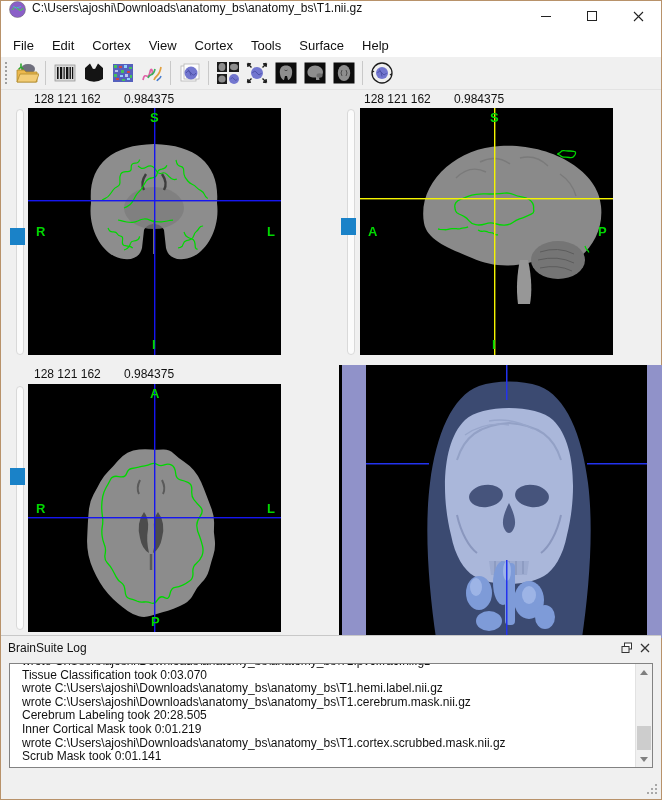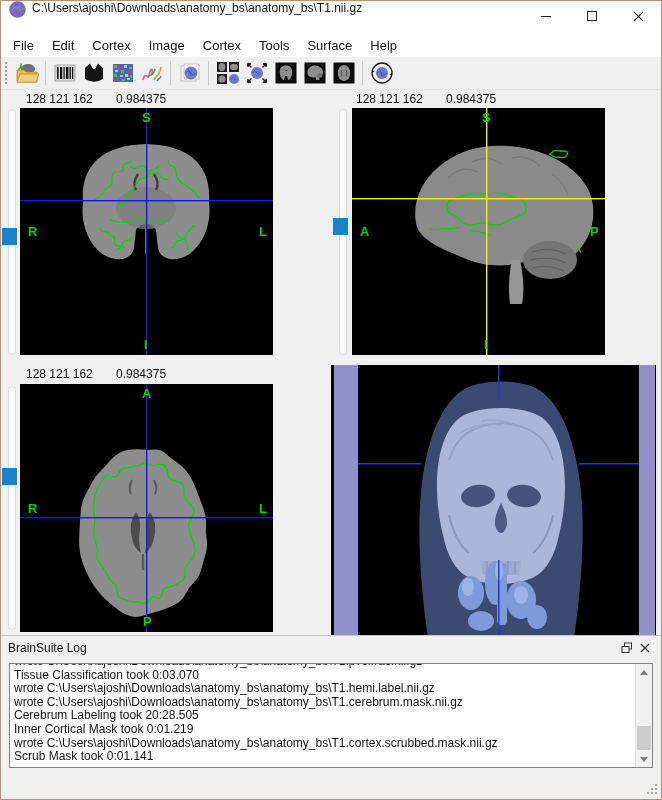--- a/index.html
+++ b/index.html
@@ -23,35 +23,35 @@
   
   .toolbar { height:33px; background:#f0f0f0; border-bottom:1px solid #e3e3e3; display:flex; align-items:center; padding-left:2px; }
   .tb-handle { width:5px; height:24px; margin:0 3px 0 1px;
                background-image:radial-gradient(#9f9f9f 1px, transparent 1.2px);
                background-size:4px 4px; }
   .tb-sep { width:1px; height:24px; background:#c9c9c9; margin:0 4px; }
   .tb-btn { width:29px; height:29px; display:flex; align-items:center; justify-content:center; }
   .tb-btn svg { width:24px; height:24px; }
 
   
-  .viewport { position:relative; height:548px; background:#f0f0f0; }
+  .viewport { position:relative; height:548px; background:#f0f0f0;margin-left:8px; }
   .coords { position:absolute; font-size:12px; color:#111; white-space:nowrap; }
   .vpanel { position:absolute; background:#000; overflow:hidden; }
   .vpanel svg { position:absolute; left:0; top:0; }
   .olabel { position:absolute; color:#00d800; font-weight:bold; font-size:13px; }
   .vtrack { position:absolute; width:8px; background:#fbfbfb; border:1px solid #d9d9d9; border-radius:4px; }
   .vhandle { position:absolute; width:15px; height:17px; background:#1a82c8; }
 
   
   .logpanel { position:absolute; left:0; right:0; bottom:0; height:164px; background:#f0f0f0; border-top:1px solid #c8c8c8; }
   .loghdr { height:24px; display:flex; align-items:center; padding:0 7px; font-size:12px; color:#111; }
   .loghdr .spacer { flex:1; }
   .loghdr-btn { width:18px; height:18px; display:flex; align-items:center; justify-content:center; }
   .logbox { position:absolute; left:8px; right:8px; top:27px; height:105px; background:#ffffff; border:1px solid #828282; overflow:hidden; }
-  .loglines { margin-top:-9px; padding:0 4px; font-size:12px; line-height:13.6px; color:#111; white-space:nowrap; width:calc(100% - 17px); overflow:hidden; }
+  .loglines { margin-top:-9px; padding:0 12px; font-size:12px; line-height:13.6px; color:#111; white-space:nowrap; width:calc(100% - 17px); overflow:hidden; }
   .logscroll { position:absolute; top:0; right:0; bottom:0; width:17px; background:#f0f0f0; border-left:1px solid #e2e2e2; }
   .sb-up, .sb-down { position:absolute; left:0; width:16px; height:16px; display:flex; align-items:center; justify-content:center; }
   .sb-up { top:0; } .sb-down { bottom:0; }
   .tri-up { width:0; height:0; border-left:4px solid transparent; border-right:4px solid transparent; border-bottom:5px solid #7f7f7f; }
   .tri-down { width:0; height:0; border-left:4px solid transparent; border-right:4px solid transparent; border-top:5px solid #7f7f7f; }
   .sb-thumb { position:absolute; left:1px; width:14px; height:24px; bottom:17px; background:#cdcdcd; }
   .resize-grip { position:absolute; right:3px; bottom:4px; }
 </style>
 </head>
 <body>
@@ -77,21 +77,21 @@
           <path d="M1,1 L10,10 M10,1 L1,10" stroke="#222" stroke-width="1.1"></path>
         </svg>
       </div>
     </div>
   </div>
 
   <div class="menubar">
     <span class="menu-item">File</span>
     <span class="menu-item">Edit</span>
     <span class="menu-item">Cortex</span>
-    <span class="menu-item">Image</span>
+    <span class="menu-item">View</span>
     <span class="menu-item">Cortex</span>
     <span class="menu-item">Tools</span>
     <span class="menu-item">Surface</span>
     <span class="menu-item">Help</span>
   </div>
 
   <div class="toolbar">
     <div class="tb-handle"></div>
 
     <div class="tb-btn">

